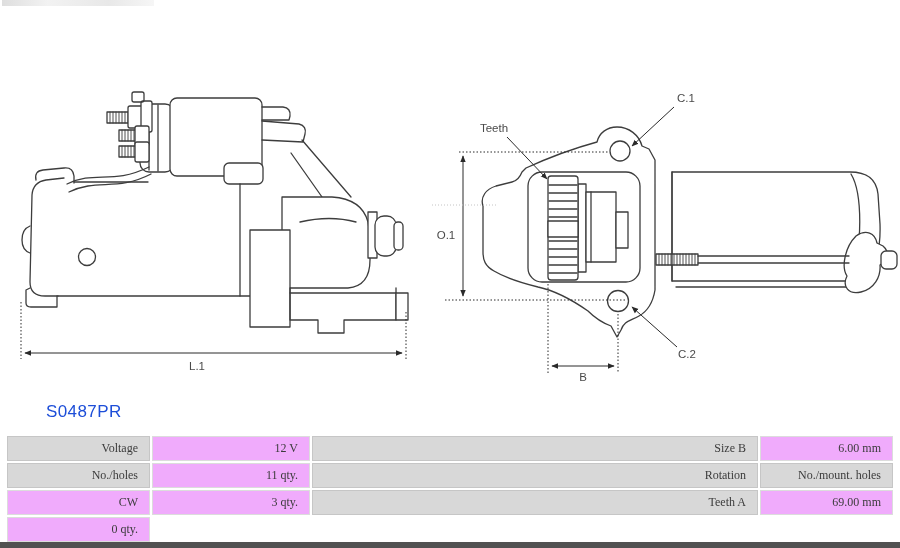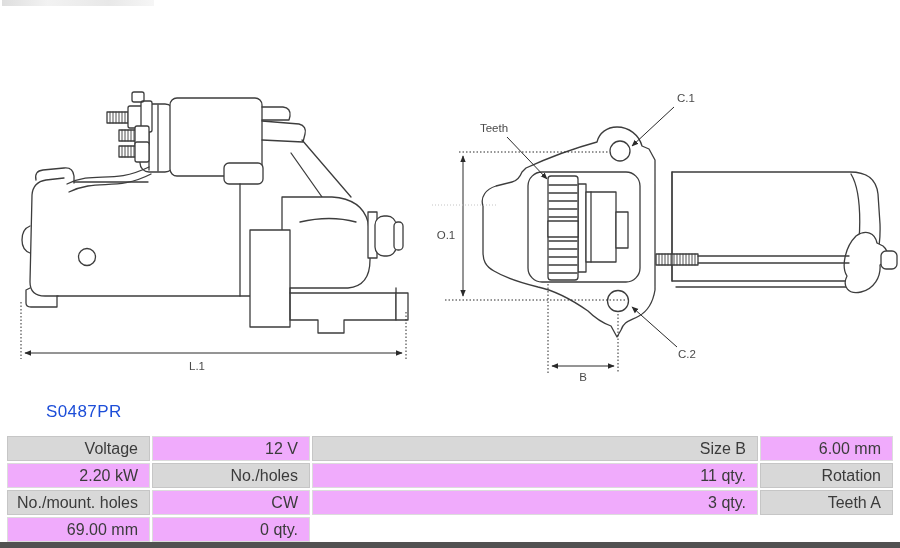--- a/index.html
+++ b/index.html
@@ -5,21 +5,21 @@
   html,body{margin:0;padding:0;background:#fff;}
   .stage{position:relative;width:900px;height:548px;background:#fff;overflow:hidden;
          font-family:"Liberation Sans", sans-serif;}
   .watermark{position:absolute;left:2px;top:0;width:152px;height:6px;opacity:.8;
              background:linear-gradient(90deg,#d6d6d6,#efefef 30%,#e2e2e2 70%,#f4f4f4);}
   .drawing{position:absolute;left:0;top:0;width:900px;height:400px;}
   .part-number{position:absolute;left:10px;top:401px;font-size:17px;letter-spacing:.4px;
                color:#1d4ed8;line-height:22px;margin-left:36px;}
   .spec-grid{position:absolute;left:7px;top:436px;display:grid;
              grid-template-columns:143px 158px 446px 133px;grid-auto-rows:25px;gap:2px;
-             font-size:16px;color:#3b3b3b;}
+             font-size:12px;color:#3b3b3b;font-family:Liberation Serif, serif;}
   .cell{display:flex;align-items:center;justify-content:flex-end;
         padding-right:11px;box-sizing:border-box;white-space:nowrap;}
   .cell.lbl{background:#d8d8d8;border:1px solid #c6c6c6;}
   .cell.val{background:#f0abfc;border:1px solid #dcdcdc;}
   .bottom-bar{position:absolute;left:0;top:542px;width:900px;height:6px;background:#515151;}
 </style>
 </head>
 <body>
 
 <div class="stage">
@@ -147,21 +147,20 @@
 
   <div class="part-number">S0487PR</div>
 
   <div class="spec-grid">
 
     <div class="cell lbl">Voltage</div>
     <div class="cell val">12 V</div>
     <div class="cell lbl">Size B</div>
     <div class="cell val">6.00 mm</div>
 
-    <div class="cell val">2.20 kW</div>
     <div class="cell lbl">No./holes</div>
     <div class="cell val">11 qty.</div>
 
     <div class="cell lbl">Rotation</div>
     <div class="cell lbl">No./mount. holes</div>
     <div class="cell val">CW</div>
     <div class="cell val">3 qty.</div>
 
     <div class="cell lbl">Teeth A</div>
     <div class="cell val">69.00 mm</div>

